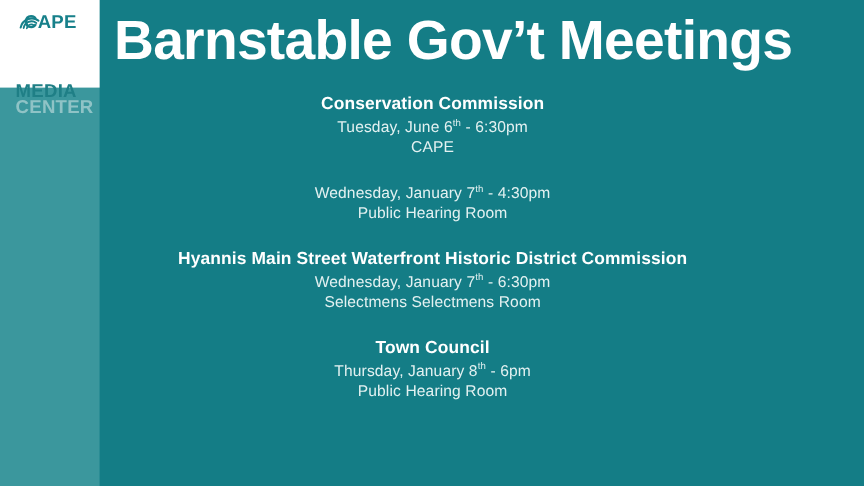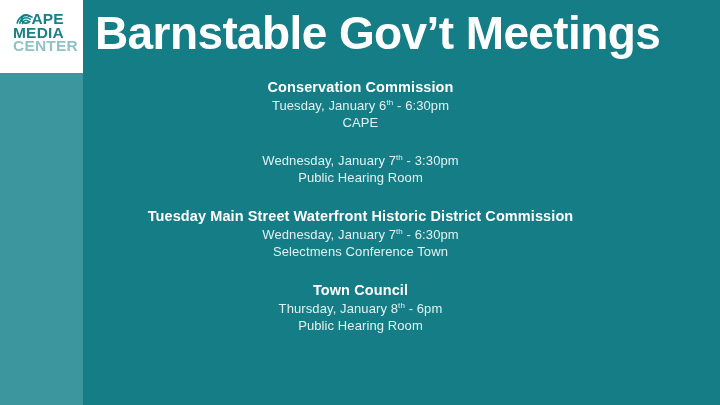--- a/index.html
+++ b/index.html
@@ -49,21 +49,21 @@
   .logo-line {
     font-family: "Liberation Sans", sans-serif;
     font-weight: bold;
     font-size: 15.5px;
     letter-spacing: 0.2px;
     line-height: 13.5px;
     margin: 0;
     white-space: nowrap;
   }
   #logo-cape   { color: #17808a; margin-left: 7px; }
-  #logo-media  { color: #1f7f86; }
+  #logo-media  { color: #1f7f86; margin-top: 44px; }
   #logo-center { color: #8fc3c6; }
   #wifi-arc {
     position: absolute;
     left: 0px;
     top: -2px;
     width: 22px;
     height: 15px;
   }
   
   #title {
@@ -137,33 +137,33 @@
       <div class="logo-line" id="logo-center">CENTER</div>
     </div>
   </div>
 
   <div id="title">Barnstable Gov’t Meetings</div>
 
   <div id="meetings">
 
     <div class="meeting">
       <div class="m-name">Conservation Commission</div>
-      <div class="m-when"><span>Tuesday, January 6</span><sup>th</sup><span> - 6:30pm</span></div>
+      <div class="m-when"><span>Tuesday, June 6</span><sup>th</sup><span> - 6:30pm</span></div>
       <div class="m-where">CAPE</div>
     </div>
 
     <div class="meeting">
-      <div class="m-when"><span>Wednesday, January 7</span><sup>th</sup><span> - 3:30pm</span></div>
+      <div class="m-when"><span>Wednesday, January 7</span><sup>th</sup><span> - 4:30pm</span></div>
       <div class="m-where">Public Hearing Room</div>
     </div>
 
     <div class="meeting">
-      <div class="m-name">Tuesday Main Street Waterfront Historic District Commission</div>
+      <div class="m-name">Hyannis Main Street Waterfront Historic District Commission</div>
       <div class="m-when"><span>Wednesday, January 7</span><sup>th</sup><span> - 6:30pm</span></div>
-      <div class="m-where">Selectmens Conference Town</div>
+      <div class="m-where">Selectmens Selectmens Room</div>
     </div>
 
     <div class="meeting">
       <div class="m-name">Town Council</div>
       <div class="m-when"><span>Thursday, January 8</span><sup>th</sup><span> - 6pm</span></div>
       <div class="m-where">Public Hearing Room</div>
     </div>
 
   </div>
 

